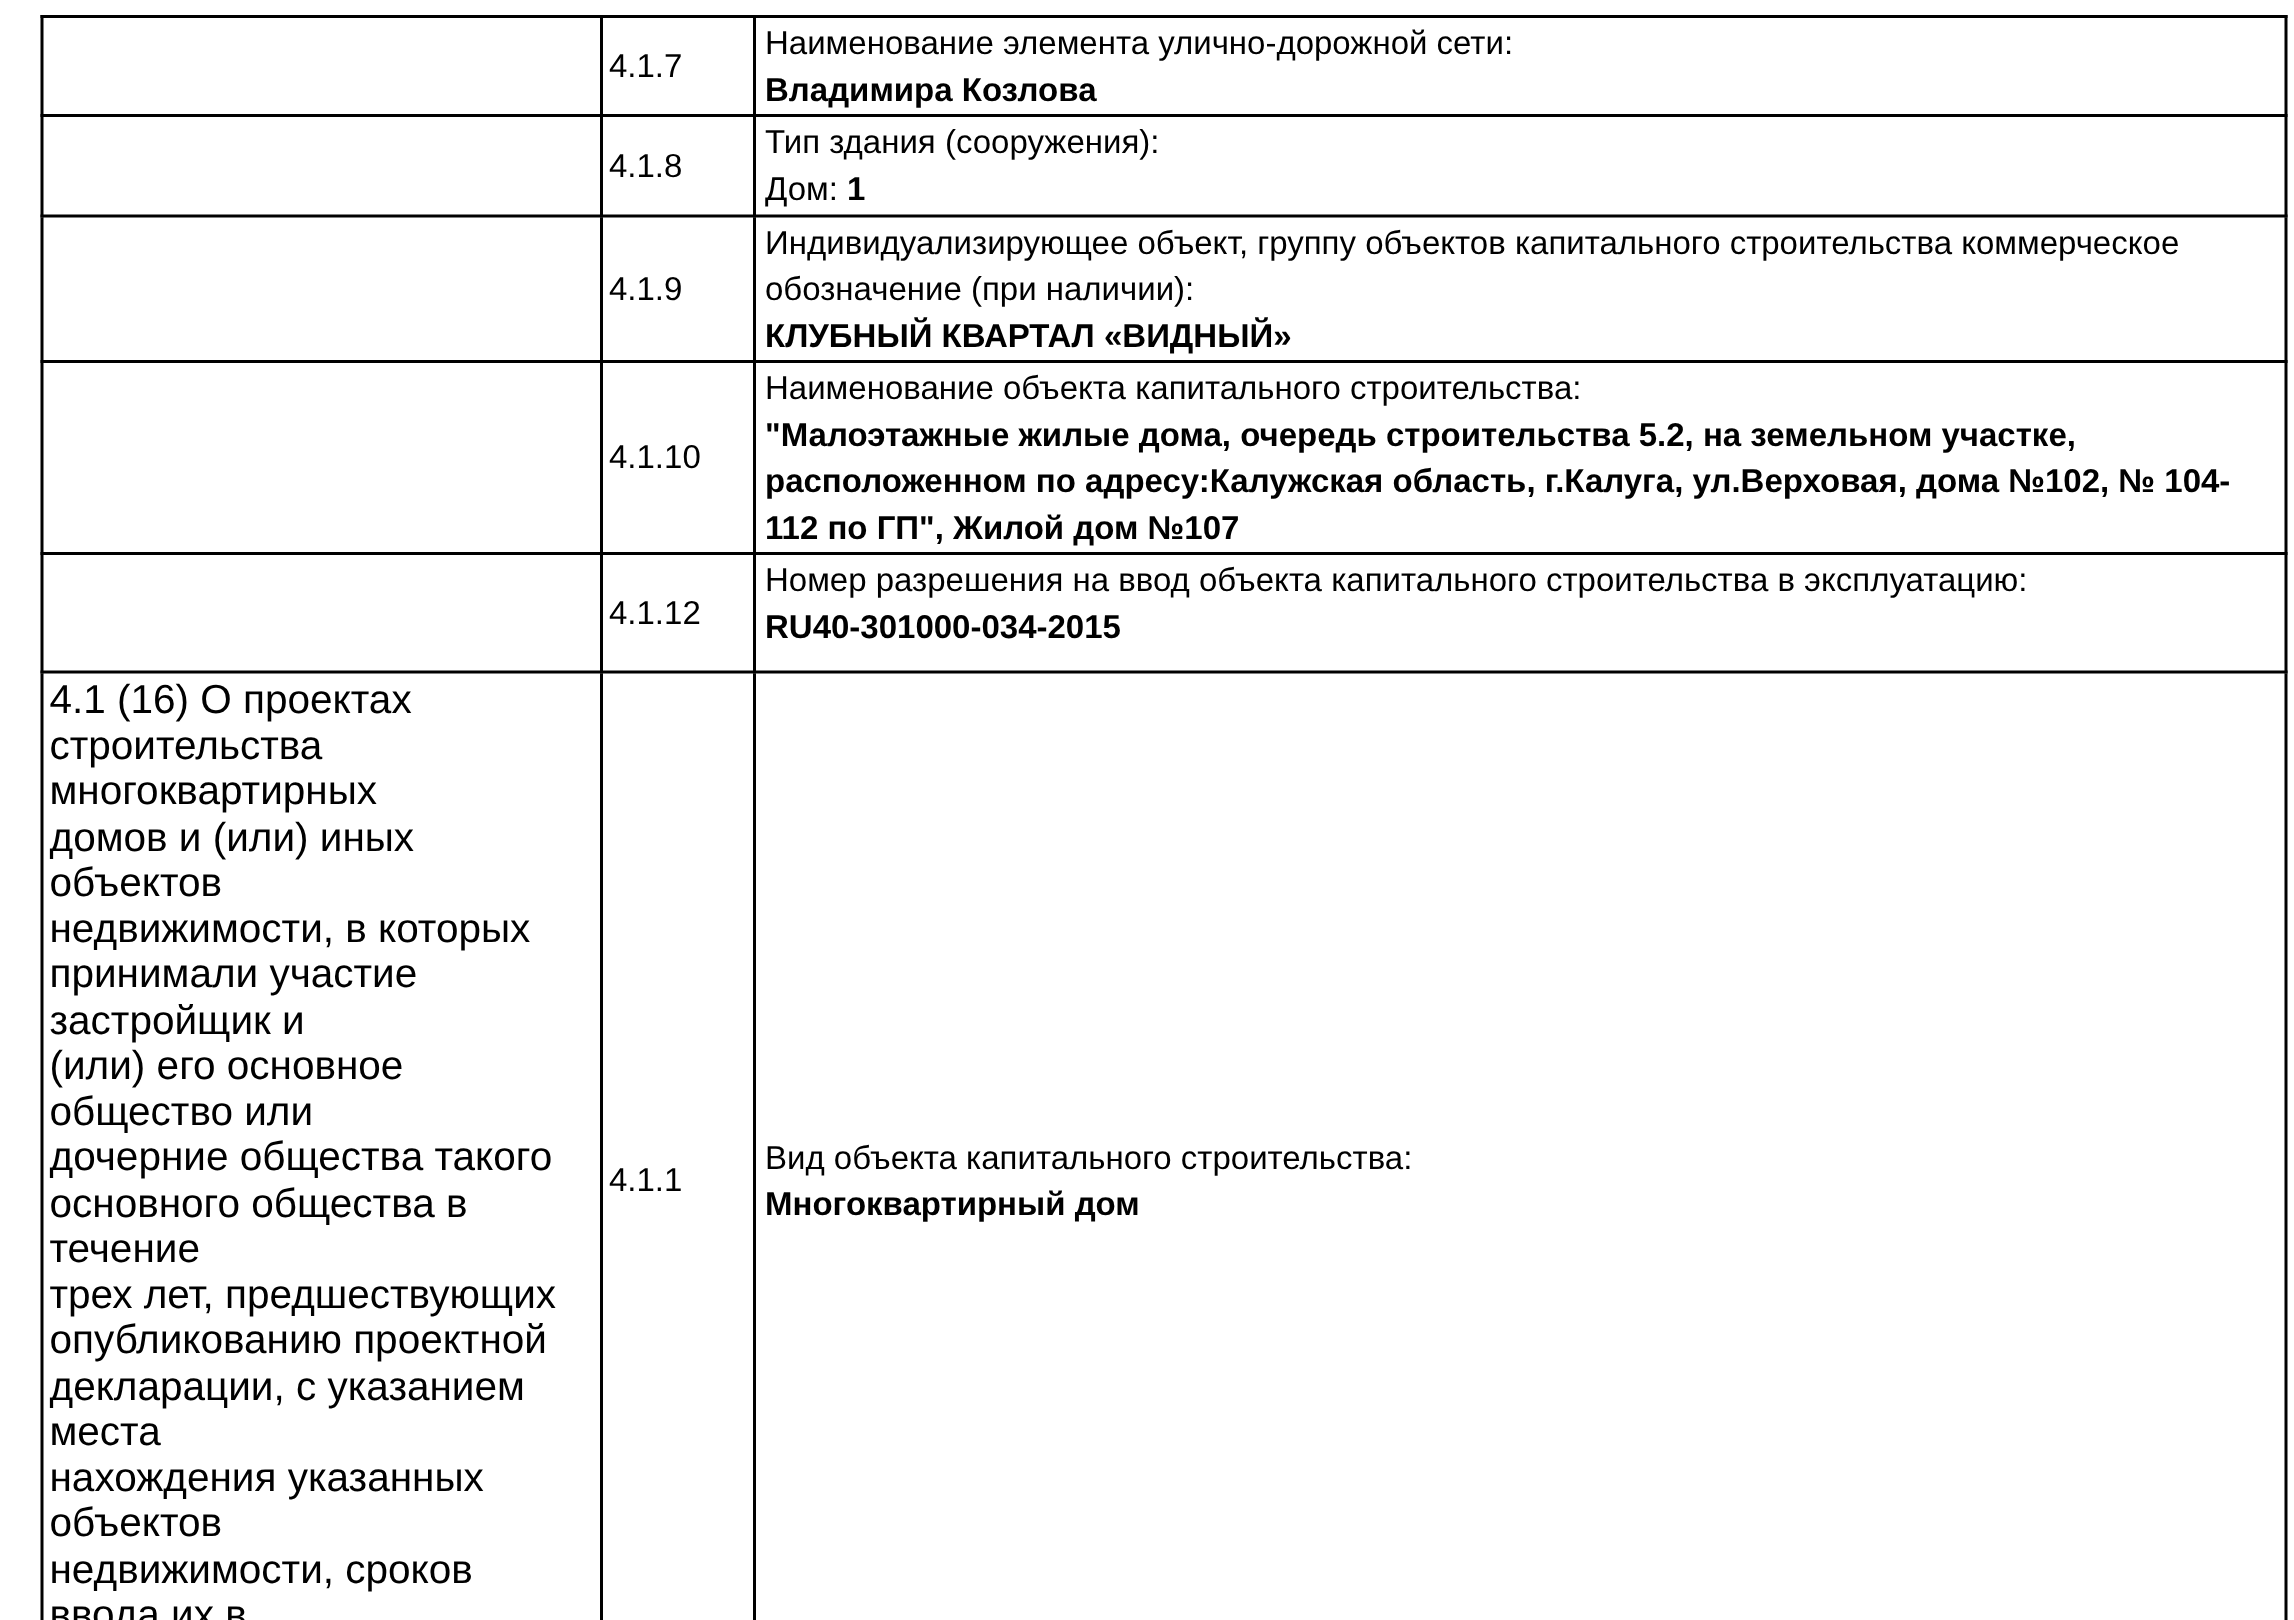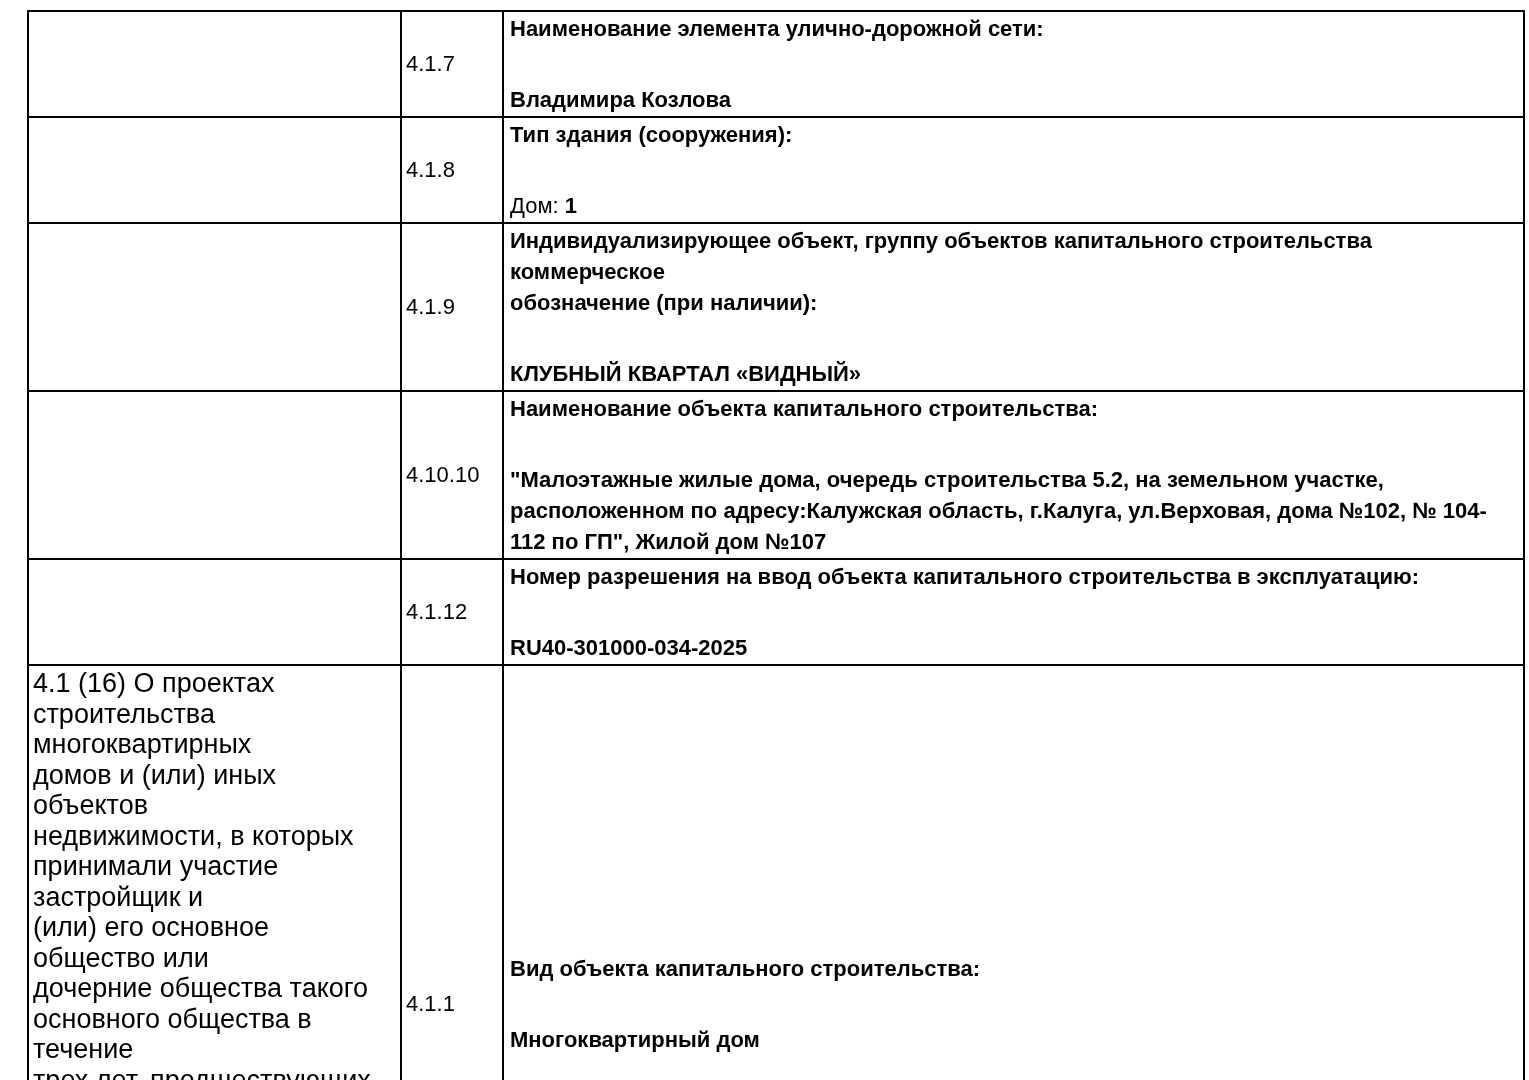--- a/index.html
+++ b/index.html
@@ -41,28 +41,27 @@
   }
   td.note {
     padding: 2px 4px;
     font-size: 27px;
     line-height: 30.5px;
   }
   .prewrap {
     white-space: pre-line;
   }
   .lbl {
-    font-weight: bold;
+    font-weight: normal;
   }
   .val {
     font-weight: bold;
   }
   .valline {
     white-space: pre-line;
-    margin-top: 40px;
   }
 </style>
 </head>
 <body>
 
 <table class="decl">
   <colgroup>
     <col style="width:373px">
     <col style="width:102px">
     <col style="width:1021px">
@@ -92,36 +91,36 @@
     <td class="code">4.1.9</td>
     <td class="content">
       <div class="lbl prewrap">Индивидуализирующее объект, группу объектов капитального строительства коммерческое
 обозначение (при наличии):</div>
       <div class="valline"><span></span><span class="val">КЛУБНЫЙ КВАРТАЛ «ВИДНЫЙ»</span></div>
     </td>
   </tr>
 
   <tr style="height:128px">
     <td></td>
-    <td class="code">4.10.10</td>
+    <td class="code">4.1.10</td>
     <td class="content">
       <div class="lbl prewrap">Наименование объекта капитального строительства:</div>
       <div class="valline"><span></span><span class="val">"Малоэтажные жилые дома, очередь строительства 5.2, на земельном участке,
 расположенном по адресу:Калужская область, г.Калуга, ул.Верховая, дома №102, № 104-
 112 по ГП", Жилой дом №107</span></div>
     </td>
   </tr>
 
 
   <tr style="height:79px">
     <td></td>
     <td class="code">4.1.12</td>
     <td class="content">
       <div class="lbl prewrap">Номер разрешения на ввод объекта капитального строительства в эксплуатацию:</div>
-      <div class="valline"><span></span><span class="val">RU40-301000-034-2025</span></div>
+      <div class="valline"><span></span><span class="val">RU40-301000-034-2015</span></div>
     </td>
   </tr>
 
 
   <tr style="height:427px">
     <td class="note prewrap">4.1 (16) О проектах
 строительства многоквартирных
 домов и (или) иных объектов
 недвижимости, в которых
 принимали участие застройщик и

